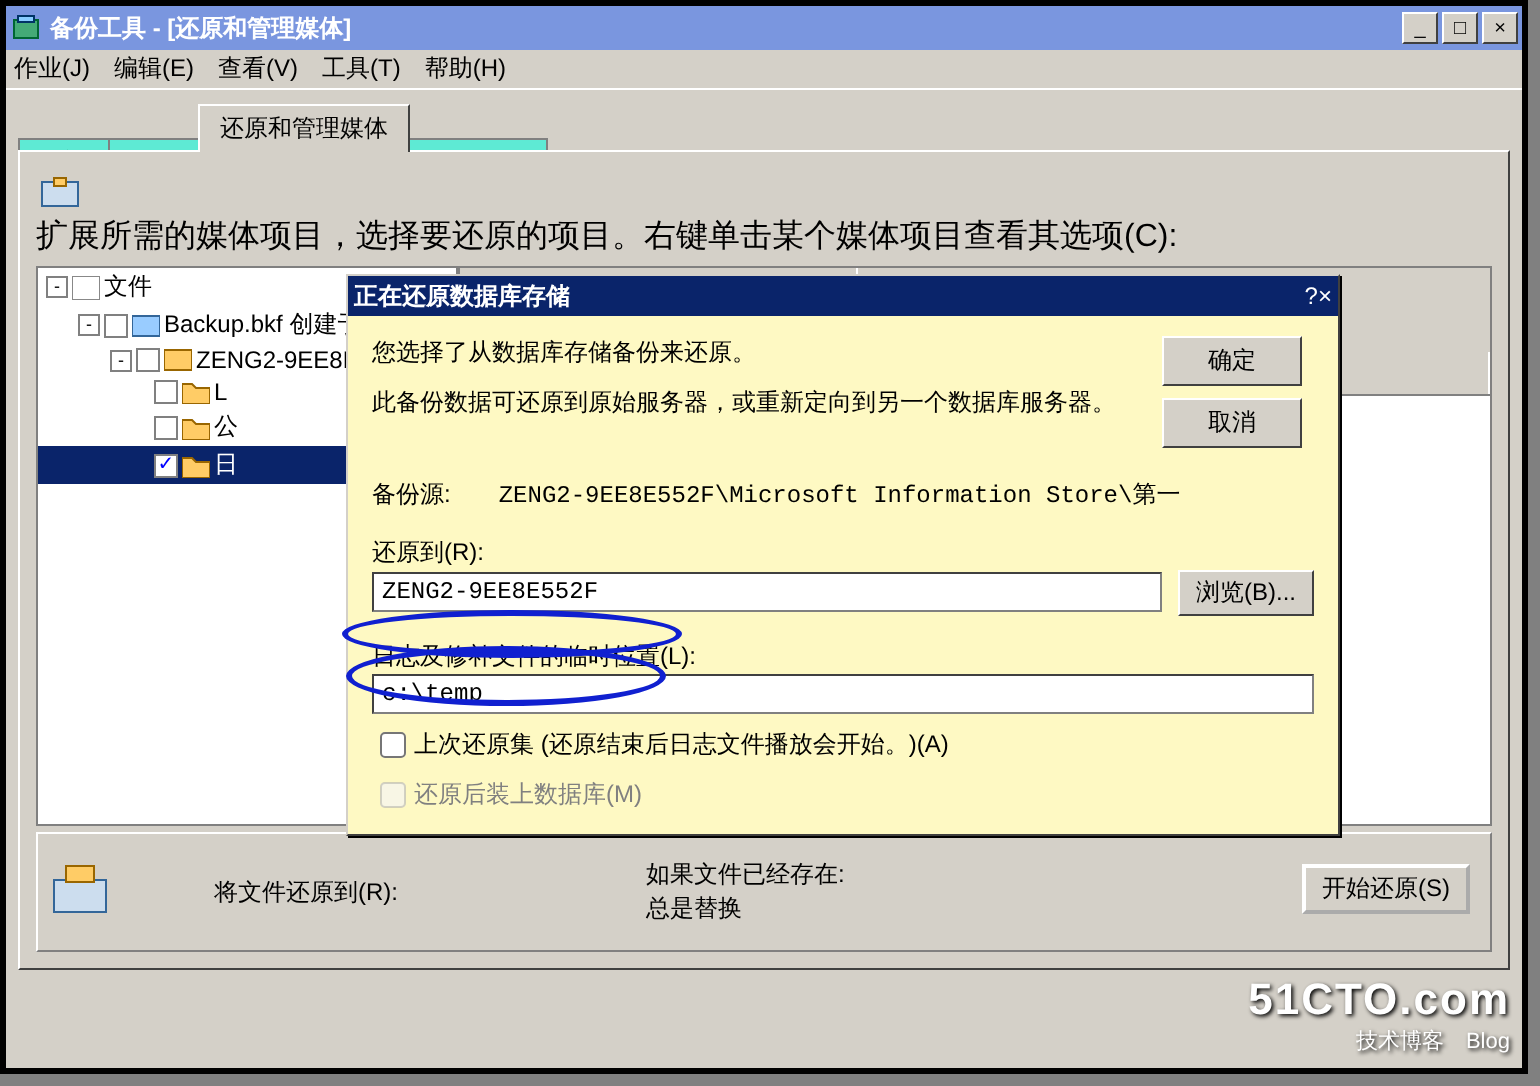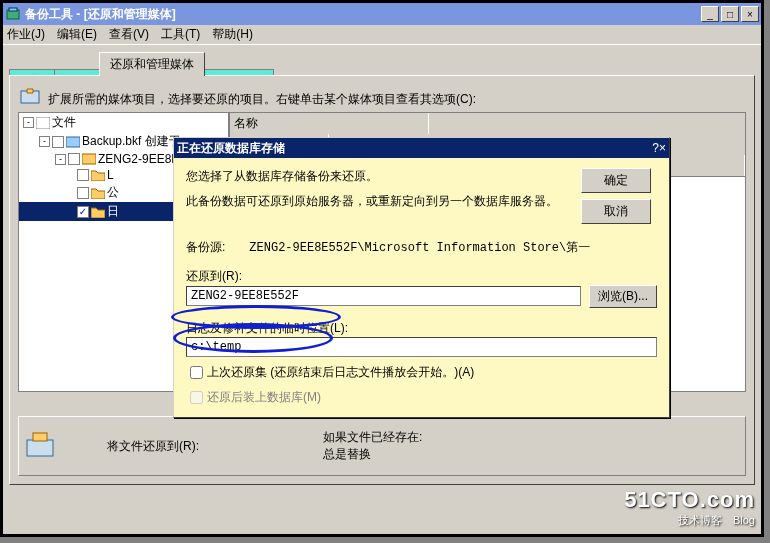--- a/index.html
+++ b/index.html
@@ -17,21 +17,21 @@
   .menubar span { margin-right: 12px; }
 
   
   .tabrow { padding: 6px 6px 0 6px; display:flex; }
   .tab { font-size: 12px; padding: 3px 10px; background:#d4d0c8; border:1px solid #808080; border-bottom:none; margin-right:-1px; position:relative; }
   .tab.active { background:#d4d0c8; border-color:#fff #404040 #d4d0c8 #fff; z-index:2; top:1px; font-weight:normal;}
   .tab.inactive { background:#5eead4; top:18px; }
 
   .tabbody { margin:0 6px 6px 6px; border:1px solid #fff; border-right-color:#404040; border-bottom-color:#404040; padding:8px; height:410px; position:relative; background:#d4d0c8;}
 
-  .instruction { font-size:12px; display:flex; align-items:flex-end; margin-bottom:4px;}
+  .instruction { font-size:16px; display:flex; align-items:flex-start; margin-bottom:4px;flex-direction:column;}
   .inst-icon { width:24px; height:24px; margin-right:6px; display:flex;align-items:center;justify-content:center;}
 
   .splitpane { display:flex; border:1px solid #808080; background:#fff; height:280px; }
   .treepane { width:210px; border-right:1px solid #808080; overflow:hidden; font-size:12px;}
   .listpane { flex:1; }
   .listhead { display:flex; background:#d4d0c8; border-bottom:1px solid #808080; font-size:12px;flex-direction:column; }
   .listhead .col { padding:2px 4px; border-right:1px solid #fff; border-left:1px solid #808080;}
   .listrow { display:flex; font-size:12px; padding:1px 0; }
   .listrow .cell { padding:0 4px; white-space:nowrap; overflow:hidden;}
 
@@ -209,20 +209,21 @@
             <rect x="8" y="3" width="14" height="8" fill="#fc6" stroke="#960"></rect>
           </svg>
       </span>
       <div>
         <div>将文件还原到(R):</div>
       </div>
       <div style="margin-left:80px">
         <div>如果文件已经存在:</div>
         <div>总是替换</div>
       </div>
+      <button class="startbtn">开始还原(S)</button>
     </div>
   </div>
 
   <div class="dialog">
     <div class="dtitle">
       <span class="t">正在还原数据库存储</span>
       <span class="winbtn">?</span>
       <span class="winbtn">×</span>
     </div>
     <div class="dbody">

